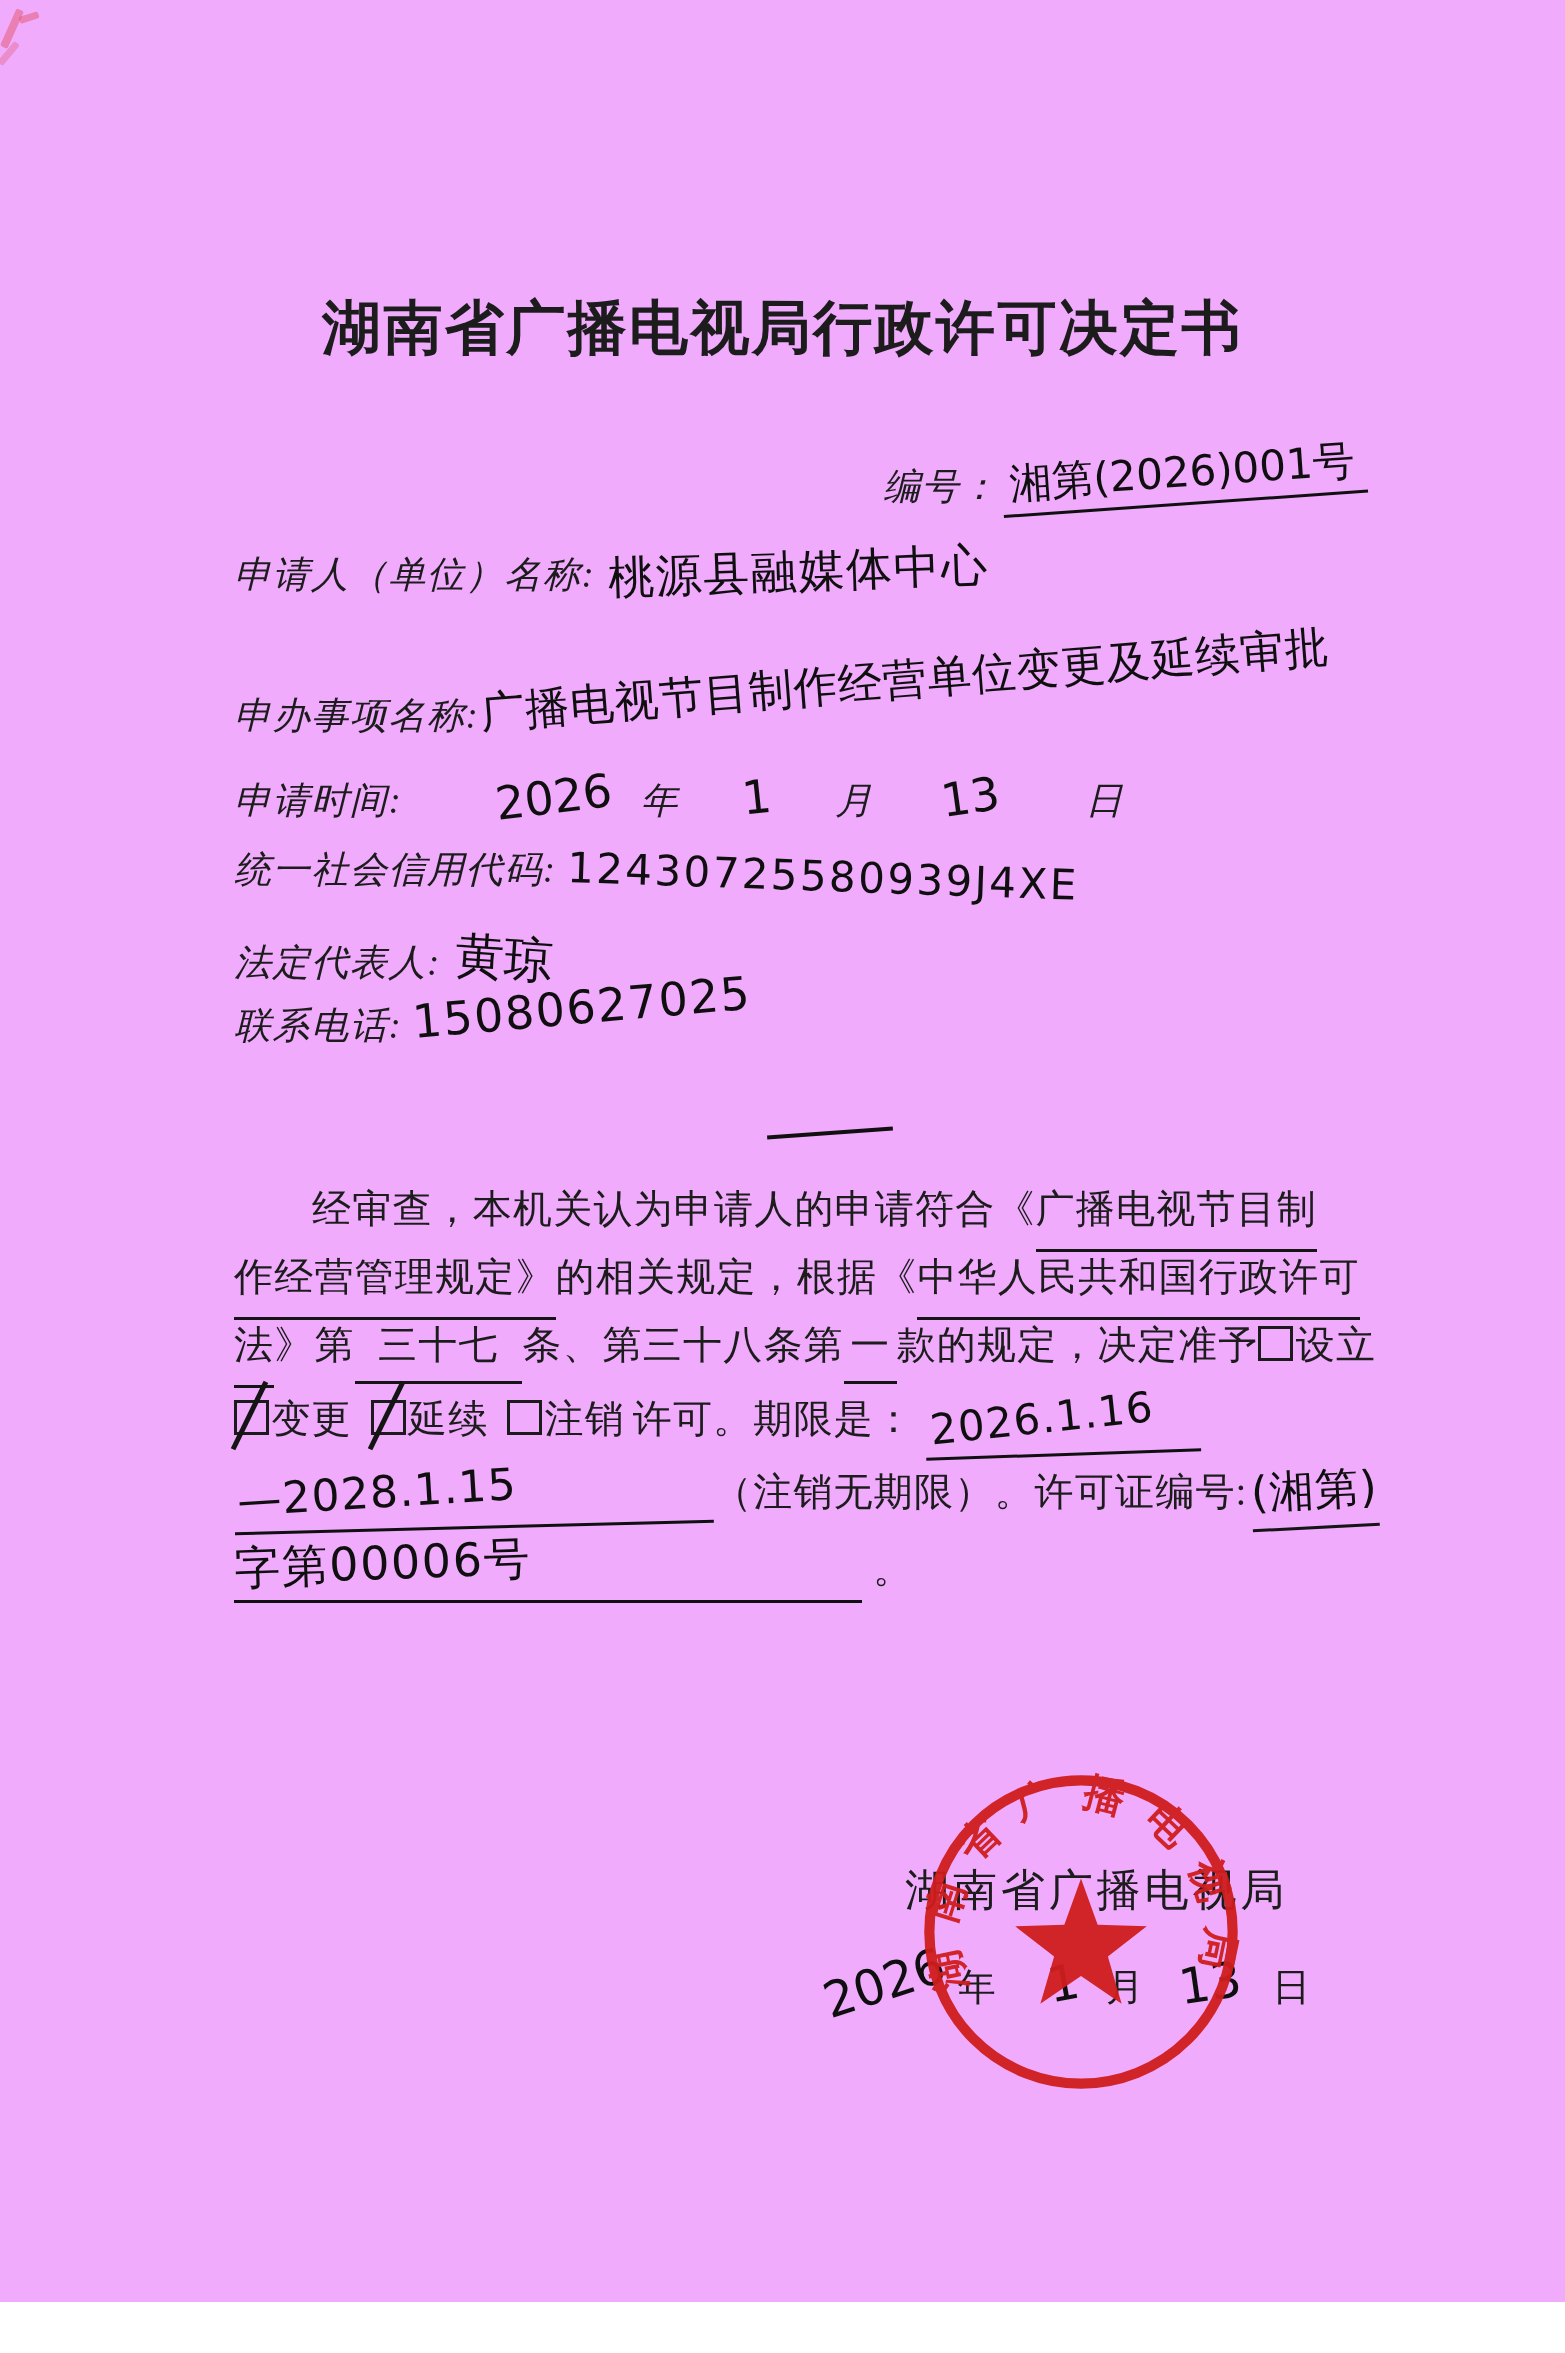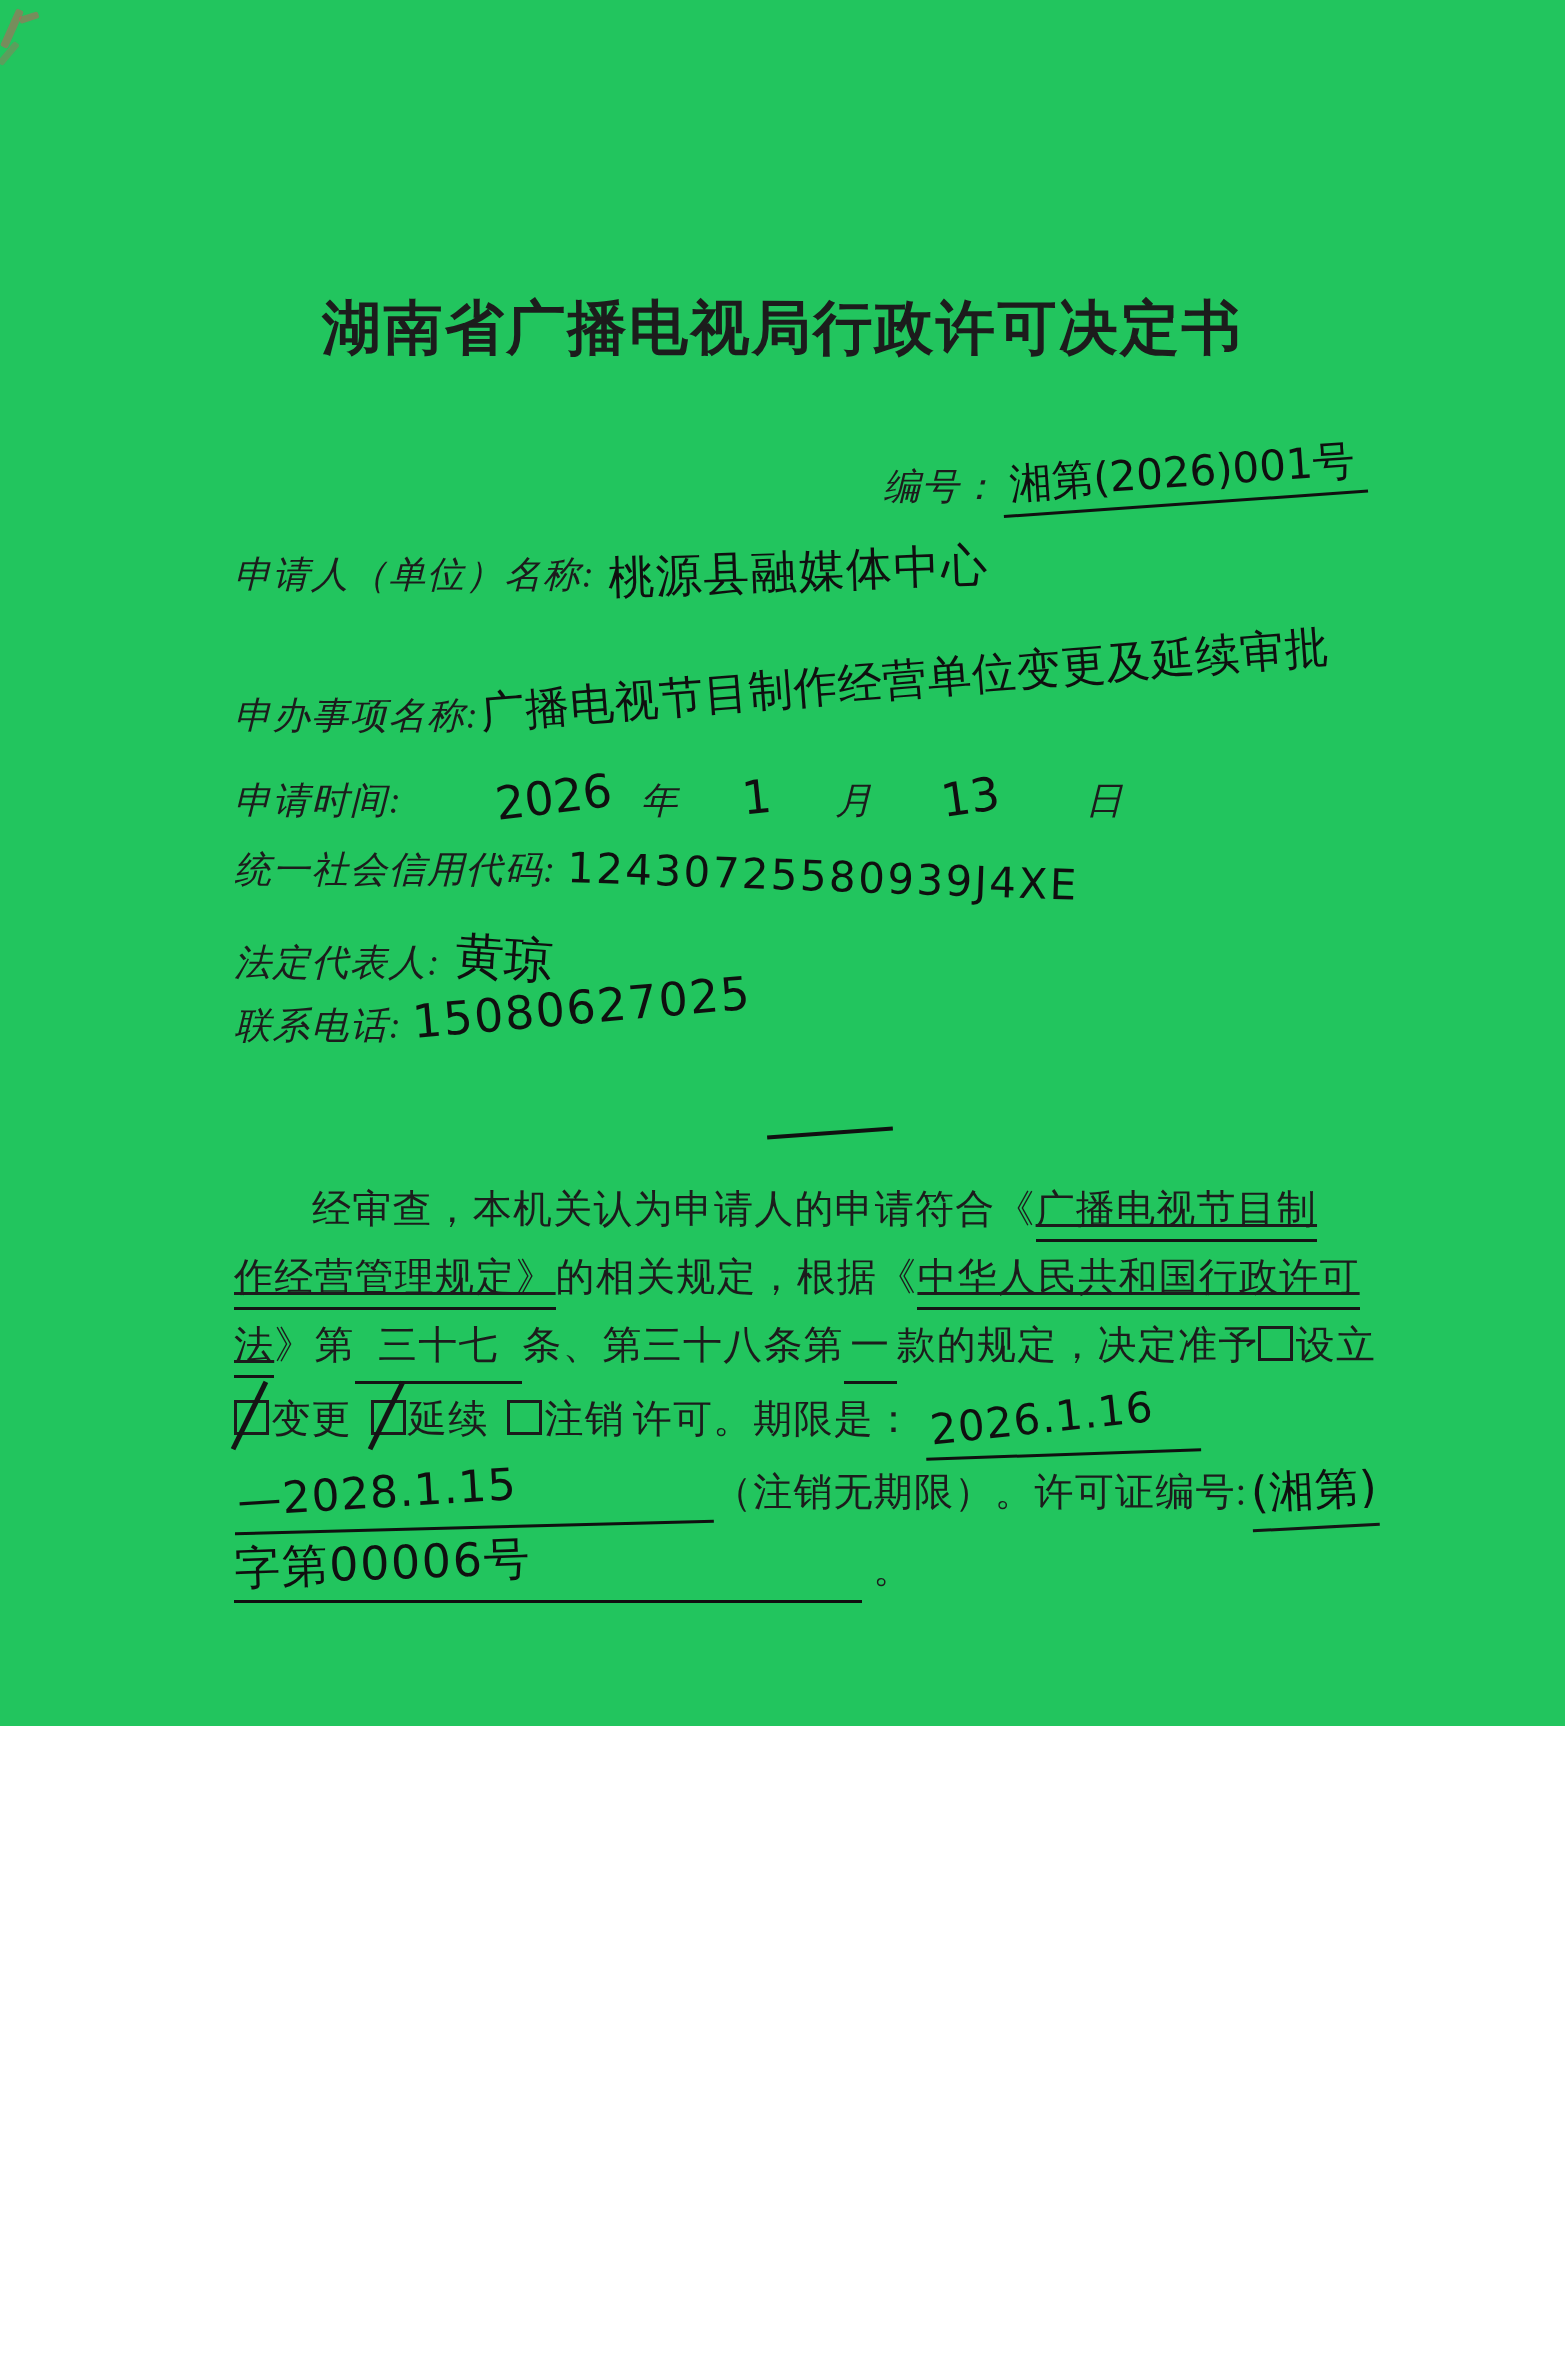--- a/index.html
+++ b/index.html
@@ -1,18 +1,18 @@
 <!DOCTYPE html>
 <html style="font-size:12.6px"><head>
 <meta charset="utf-8">
 <style>
   * { margin:0; padding:0; box-sizing:border-box; }
   html,body { background:#ffffff; }
   .page {
-    position:relative; width:1565px; height:1726px; background:#22c55e;
+    position:relative; width:1565px; height:2302px; background:#f0abfc;
     font-family:"Liberation Serif", serif; color:#1c1c1c; overflow:hidden;
   }
   
   .corner-mark { position:absolute; left:3.1px; top:4.7px; width:71px; height:118px; z-index:1; }
   .corner-mark .s1, .corner-mark .s2, .corner-mark .s3 {
     position:absolute; background:#e04a5a; opacity:.45; border-radius:2.4px;
   }
   .corner-mark .s1 { left:4.7px; top:3.1px; width:7.8px; height:41px; transform:rotate(24deg); }
   .corner-mark .s2 { left:15.7px; top:9.4px; width:20.4px; height:7px; transform:rotate(-18deg); }
   .corner-mark .s3 { left:1.6px; top:35px; width:7px; height:27px; transform:rotate(40deg); opacity:.3; }
@@ -61,21 +61,21 @@
   .address-row { top:1063px; }
   .address-value { font-size:47px; transform:rotate(-1deg); margin-left:6.3px; letter-spacing:0.8px; }
   .address-underline { position:absolute; left:767px; top:1131px; width:126px; height:3.9px;
     background:#101010; transform:rotate(-4deg); }
 
   .doc-body {
     position:absolute; left:234px; top:1175px; width:1208px;
     font-size:39px; line-height:68px; letter-spacing:1.2px; white-space:nowrap;
   }
   .indent { display:inline-block; width:78px; }
-  .u  { border-bottom:3.1px solid #151515; padding-bottom:9px;text-decoration:underline; }
+  .u  { border-bottom:3.1px solid #151515; padding-bottom:19px; }
   .blank  { display:inline-block; border-bottom:3.1px solid #151515; padding:0 23.5px 1.6px 23.5px; }
   .blank2 { display:inline-block; border-bottom:3.1px solid #151515; padding:0 6.3px 1.6px 6.3px; }
 
   .cb { display:inline-block; margin-right:7.8px;font-family:Liberation Mono, monospace; }
   .cb .box { display:inline-block; width:35px; height:35px; border:3.9px solid #1b1b1b;
     vertical-align:-3.1px; position:relative; margin-right:2.4px; }
   .cb.checked .box::after { content:""; position:absolute; left:10.2px; top:-25px;
     width:4.7px; height:75px; background:#141414; transform:rotate(26deg); }
 
   .fill { display:inline-block; border-bottom:3.9px solid #101010; vertical-align:bottom; }

